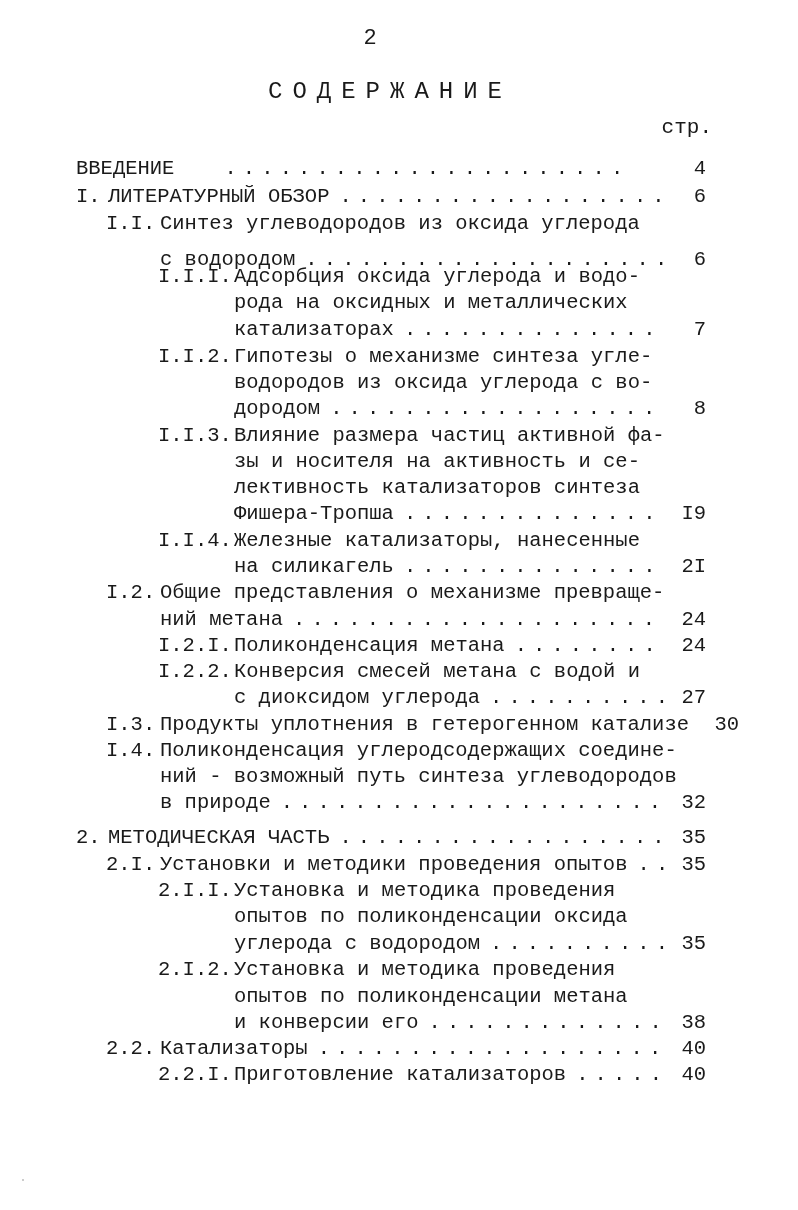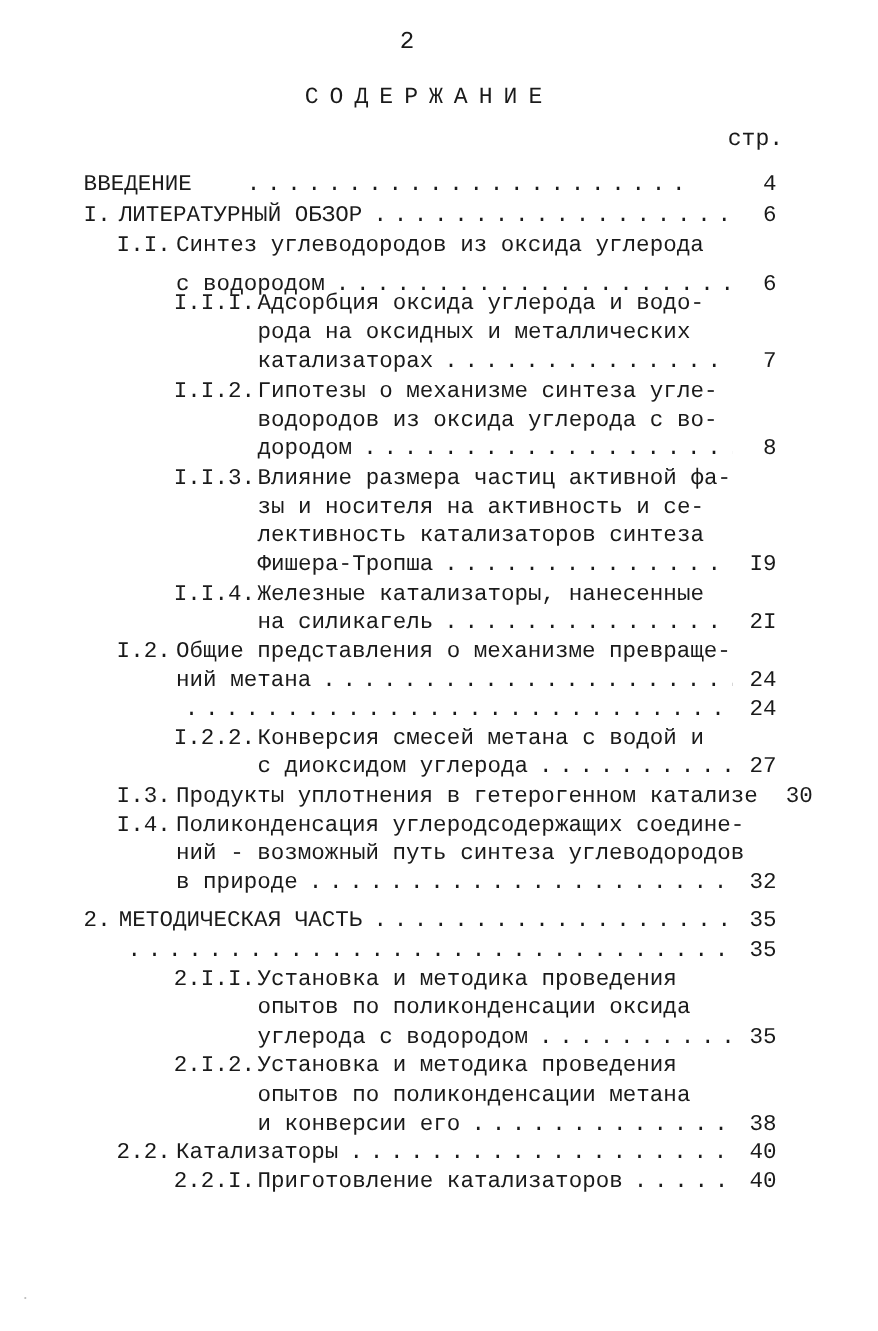--- a/index.html
+++ b/index.html
@@ -1,21 +1,21 @@
 <!DOCTYPE html>
 <html><head>
 <meta charset="utf-8">
 <style>
   html, body { margin:0; padding:0; background:#ffffff; }
   body { width:798px; height:1210px; position:relative; overflow:hidden;
          font-family:"Liberation Mono","DejaVu Sans Mono", monospace; color:#1a1a1a; }
   .page-number { position:absolute; left:0; width:740px; text-align:center; top:26px;
                  font-size:22px; }
   .title { position:absolute; left:0; width:780px; text-align:center; top:78px;
-           font-size:21px; letter-spacing:10px; }
+           font-size:24px; letter-spacing:10px; }
   .str-label { position:absolute; right:86px; top:116px; font-size:21px;text-align:center; }
   .toc-line { position:absolute; height:24px; font-size:20.5px; line-height:24px; white-space:nowrap; }
   .toc-line .num { display:inline-block; }
   .toc-line.leader { display:flex; align-items:baseline; }
   .toc-line .text { flex:0 0 auto; }
   .toc-line .dots { flex:1 1 auto; overflow:hidden; margin:0 8px 0 10px; letter-spacing:1.9px; }
   .toc-line .dots::before { content:". . . . . . . . . . . . . . . . . . . . . . . . . . . . . . . . . . . . . . . . . . . . . . . . . . . . . . . . . . . . . . . . . . . . . . . . . . . . . . . . . . . . . . . . . . . . . . . . . . . . . . . . . . . . . . . . ."; letter-spacing:-3.1px; word-spacing:0; }
   .toc-line .page { flex:0 0 auto; width:32px; text-align:right; }
   .speck { position:absolute; width:2px; height:2px; background:#bbb; border-radius:1px; }
 </style>
@@ -71,20 +71,21 @@
         <span class="dots"></span>
         <span class="page">2I</span>
       </div>
       <div class="toc-line" style="left: 106px; top: 581px; width: 600px;"><span class="text"><span class="num" style="width: 54px;">I.2.</span><span>Общие представления о механизме превраще-</span></span></div>
       <div class="toc-line leader" style="left: 160px; top: 608px; width: 546px;">
         <span class="text"><span>ний метана</span></span>
         <span class="dots"></span>
         <span class="page">24</span>
       </div>
       <div class="toc-line leader" style="left: 158px; top: 634px; width: 548px;">
+        <span class="text"><span class="num" style="width: 76px;">I.2.I.</span><span>Поликонденсация метана</span></span>
         <span class="dots"></span>
         <span class="page">24</span>
       </div>
       <div class="toc-line" style="left: 158px; top: 660px; width: 548px;"><span class="text"><span class="num" style="width: 76px;">I.2.2.</span><span>Конверсия смесей метана с водой и</span></span></div>
       <div class="toc-line leader" style="left: 234px; top: 686px; width: 472px;">
         <span class="text"><span>с диоксидом углерода</span></span>
         <span class="dots"></span>
         <span class="page">27</span>
       </div>
       <div class="toc-line leader" style="left: 106px; top: 713px; width: 600px;">
@@ -98,20 +99,21 @@
         <span class="text"><span>в природе</span></span>
         <span class="dots"></span>
         <span class="page">32</span>
       </div>
       <div class="toc-line leader" style="left: 76px; top: 826px; width: 630px;">
         <span class="text"><span class="num" style="width: 32px;">2.</span><span>МЕТОДИЧЕСКАЯ ЧАСТЬ</span></span>
         <span class="dots"></span>
         <span class="page">35</span>
       </div>
       <div class="toc-line leader" style="left: 106px; top: 853px; width: 600px;">
+        <span class="text"><span class="num" style="width: 54px;">2.I.</span><span>Установки и методики проведения опытов</span></span>
         <span class="dots"></span>
         <span class="page">35</span>
       </div>
       <div class="toc-line" style="left: 158px; top: 879px; width: 548px;"><span class="text"><span class="num" style="width: 76px;">2.I.I.</span><span>Установка и методика проведения</span></span></div>
       <div class="toc-line" style="left: 234px; top: 905px; width: 472px;"><span class="text"><span>опытов по поликонденсации оксида</span></span></div>
       <div class="toc-line leader" style="left: 234px; top: 932px; width: 472px;">
         <span class="text"><span>углерода с водородом</span></span>
         <span class="dots"></span>
         <span class="page">35</span>
       </div>

